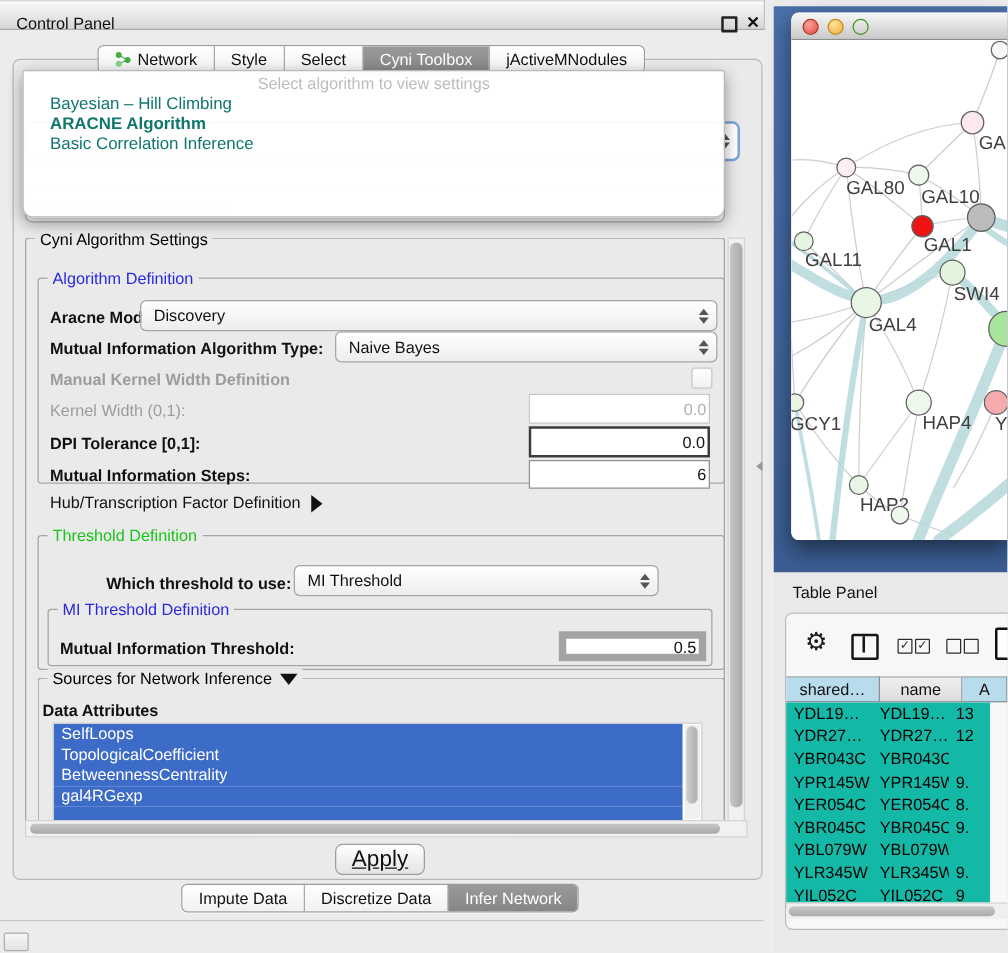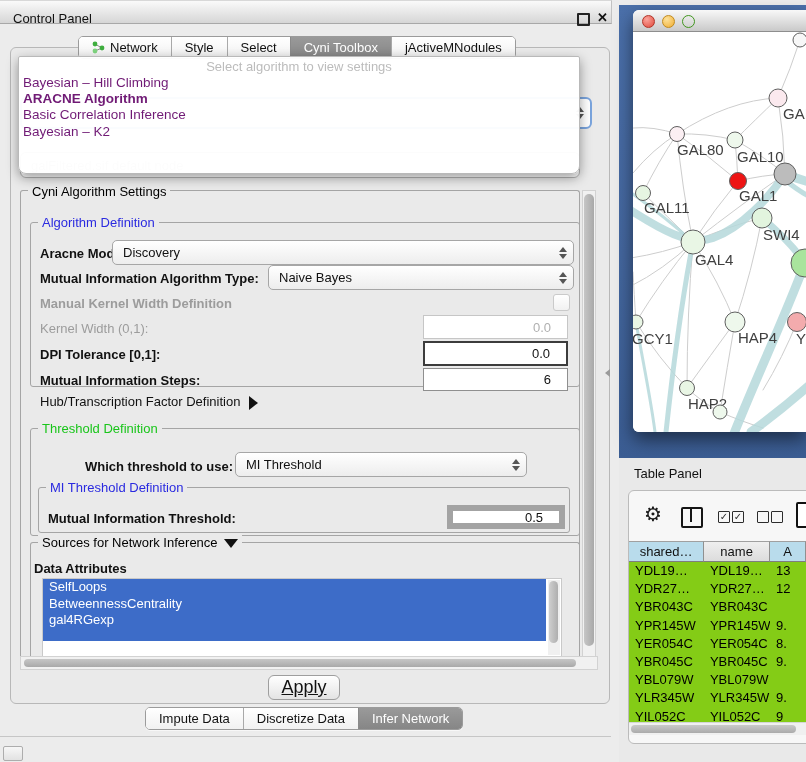--- a/index.html
+++ b/index.html
@@ -34,32 +34,32 @@
   .stepper{position:absolute;right:6px;top:50%;width:9px;height:12px;transform:translateY(-50%);}
   .stepper:before,.stepper:after{content:"";position:absolute;left:1px;border-left:4px solid transparent;border-right:4px solid transparent;}
   .stepper:before{top:0;border-bottom:5px solid #555;}
   .stepper:after{bottom:0;border-top:5px solid #555;}
   #combo-under1{left:20px;top:97px;width:568px;height:28px;border:2px solid #7aa4dd;border-radius:6px;background:#fff;z-index:5;}
   #combo-under2{left:20px;top:152px;width:560px;height:26px;border:1px solid #b5b5b5;border-radius:6px;
     background:#fff;color:#b4b4b4;font-size:13px;display:flex;align-items:center;padding-left:10px;z-index:5;box-sizing:border-box;}
   #algo-popup{left:18px;top:56px;width:560px;height:116px;background:rgba(255,255,255,.96);
     border:1px solid #b9b9b9;border-radius:2px 2px 8px 8px;box-shadow:0 4px 12px rgba(0,0,0,.38);z-index:10;}
   #algo-placeholder{width:100%;text-align:center;font-size:13px;color:#bcbcbc;line-height:16px;margin-top:2px;}
-  .algo-item{font-size:13.5px;color:#701a75;line-height:16.2px;padding-left:4px;white-space:nowrap;}
+  .algo-item{font-size:13.5px;color:#0f766e;line-height:16.2px;padding-left:21px;white-space:nowrap;}
   .algo-item.bold{font-weight:bold;}
   
   .groupbox{border:1px solid #a5a5a5;border-radius:3px;}
   .grouptitle{background:#eaeaea;padding:0 4px;font-size:13px;white-space:nowrap;z-index:2;}
   .lbl{font-size:13px;color:#111;white-space:nowrap;}
   .b{font-weight:bold;}
   .gray{color:#9c9c9c;}
   .blue-t{color:#2a2ae0;}
   .green-t{color:#19c51a;}
   .tfield{background:#fff;font-size:13px;color:#111;display:flex;align-items:center;
-    justify-content:flex-end;padding:0 16px;box-sizing:border-box;}
+    justify-content:flex-end;padding:0 2px;box-sizing:border-box;}
   #cb-kernel{width:15px;height:15px;border:1px solid #cacaca;border-radius:3px;background:linear-gradient(#ffffff,#f1f1f1);}
   .tri-r{display:inline-block;width:0;height:0;border-top:7px solid transparent;border-bottom:7px solid transparent;border-left:9px solid #111;vertical-align:middle;margin-left:9px;}
   .tri-d{display:inline-block;width:0;height:0;border-left:7px solid transparent;border-right:7px solid transparent;border-top:9px solid #111;vertical-align:middle;margin-left:6px;}
   
   #attr-list{left:42px;top:578px;width:518px;height:77px;background:#fff;border:1px solid #c9c9c9;overflow:hidden;}
   .attr{height:16.5px;line-height:16.5px;font-size:13px;color:#fff;background:#3d6cc8;
     padding-left:6px;width:503px;box-sizing:border-box;}
   .attr.partial{height:12px;}
   #attr-scroll{position:absolute;right:1px;top:1px;width:12px;height:75px;background:#f0f0f0;}
   #attr-thumb{position:absolute;left:1px;top:1px;width:9px;height:62px;background:linear-gradient(90deg,#cfcfcf,#aeaeae);border-radius:5px;}
@@ -93,21 +93,21 @@
   #tp-gear{left:644px;top:504px;font-size:20px;color:#1a1a1a;line-height:20px;}
   #tp-colicon{left:681px;top:507px;width:18px;height:17px;border:2px solid #151515;border-radius:2px;}
   #tp-colicon:before{content:"";position:absolute;left:7px;top:0;width:2px;height:13px;background:#151515;}
   .cbx{position:absolute;width:10px;height:10px;border:1.5px solid #2c2c2c;border-radius:1px;font-size:10px;line-height:9px;color:#2c2c2c;text-align:center;}
   #tp-doc{left:796px;top:502px;width:16px;height:22px;border:2px solid #111;border-radius:2px;background:#fff;}
   #tp-header{left:629px;top:541px;height:21px;display:flex;overflow:hidden;width:177px;}
   .th{font-size:13px;color:#111;display:flex;align-items:center;justify-content:center;
     border-right:1px solid #909090;border-top:1px solid #a0a0a0;border-bottom:1px solid #7e7e7e;box-sizing:border-box;}
   .th.hl{background:#b9dcec;}
   .th.plain{background:linear-gradient(#efefef,#dcdcdc);}
-  #table-rows{left:629px;top:562px;width:177px;height:165px;overflow:hidden;background:#84cc16;}
+  #table-rows{left:629px;top:562px;width:163px;height:165px;overflow:hidden;background:#14b8a6;}
   .trow{display:flex;height:18.2px;}
   .tcell{font-size:13px;color:#000;white-space:nowrap;overflow:hidden;box-sizing:border-box;
     padding:1px 0 0 6px;}
   #tp-hscroll{left:629px;top:722px;width:177px;height:13px;background:#f0f0f0;border-top:1px solid #d5d5d5;box-sizing:border-box;}
   #tp-hthumb{position:absolute;left:2px;top:2px;width:165px;height:8px;border-radius:4px;background:linear-gradient(#c9c9c9,#ababab);}
   .net-icon{width:13px;height:13px;display:inline-block;}
 </style>
 </head>
 <body>
 
@@ -146,21 +146,20 @@
 <div class="abs" id="combo-under1">
     <span class="stepper"></span>
   </div>
 <div class="abs" id="combo-under2">galFiltered.sif default node</div>
 
 <div class="abs" id="algo-popup">
   <div id="algo-placeholder">Select algorithm to view settings</div>
   <div class="algo-item">Bayesian – Hill Climbing</div>
   <div class="algo-item bold">ARACNE Algorithm</div>
   <div class="algo-item">Basic Correlation Inference</div>
-  <div class="algo-item">Bayesian – K2</div>
 </div>
 
 <div class="abs groupbox" style="left:20px;top:190px;width:558px;height:465px;border-bottom:none;border-radius:3px 3px 0 0;"></div>
 <div class="abs grouptitle" style="left:28px;top:184px;">Cyni Algorithm Settings</div>
 
 <div class="abs groupbox" style="left:30px;top:222px;width:548px;height:163px;"></div>
 <div class="abs grouptitle blue-t" style="left:38px;top:215px;">Algorithm Definition</div>
 
 <div class="abs lbl b" style="left:40px;top:246px;">Aracne Mode:</div>
 <div class="abs combo" style="left:112px;top:240px;width:462px;height:25px;">
@@ -205,20 +204,21 @@
 <div class="abs tfield" style="left:447px;top:505px;width:118px;height:24px;border:6px solid #a3a3a3;">0.5</div>
 
 <div class="abs groupbox" style="left:30px;top:542px;width:548px;height:113px;border-bottom:none;border-radius:3px 3px 0 0;"></div>
 <div class="abs grouptitle" style="left:38px;top:535px;">
   <span>Sources for Network Inference</span><span class="tri-d"></span>
 </div>
 <div class="abs lbl b" style="left:34px;top:561px;">Data Attributes</div>
 
 <div class="abs" id="attr-list">
   <div class="attr">SelfLoops</div>
+  <div class="attr">TopologicalCoefficient</div>
   <div class="attr">BetweennessCentrality</div>
   <div class="attr">gal4RGexp</div>
   <div class="attr partial"></div>
   <div id="attr-scroll">
       <div id="attr-thumb"></div>
     </div>
 </div>
 
 <div class="abs" id="v-scroll">
     <div id="v-thumb"></div>

